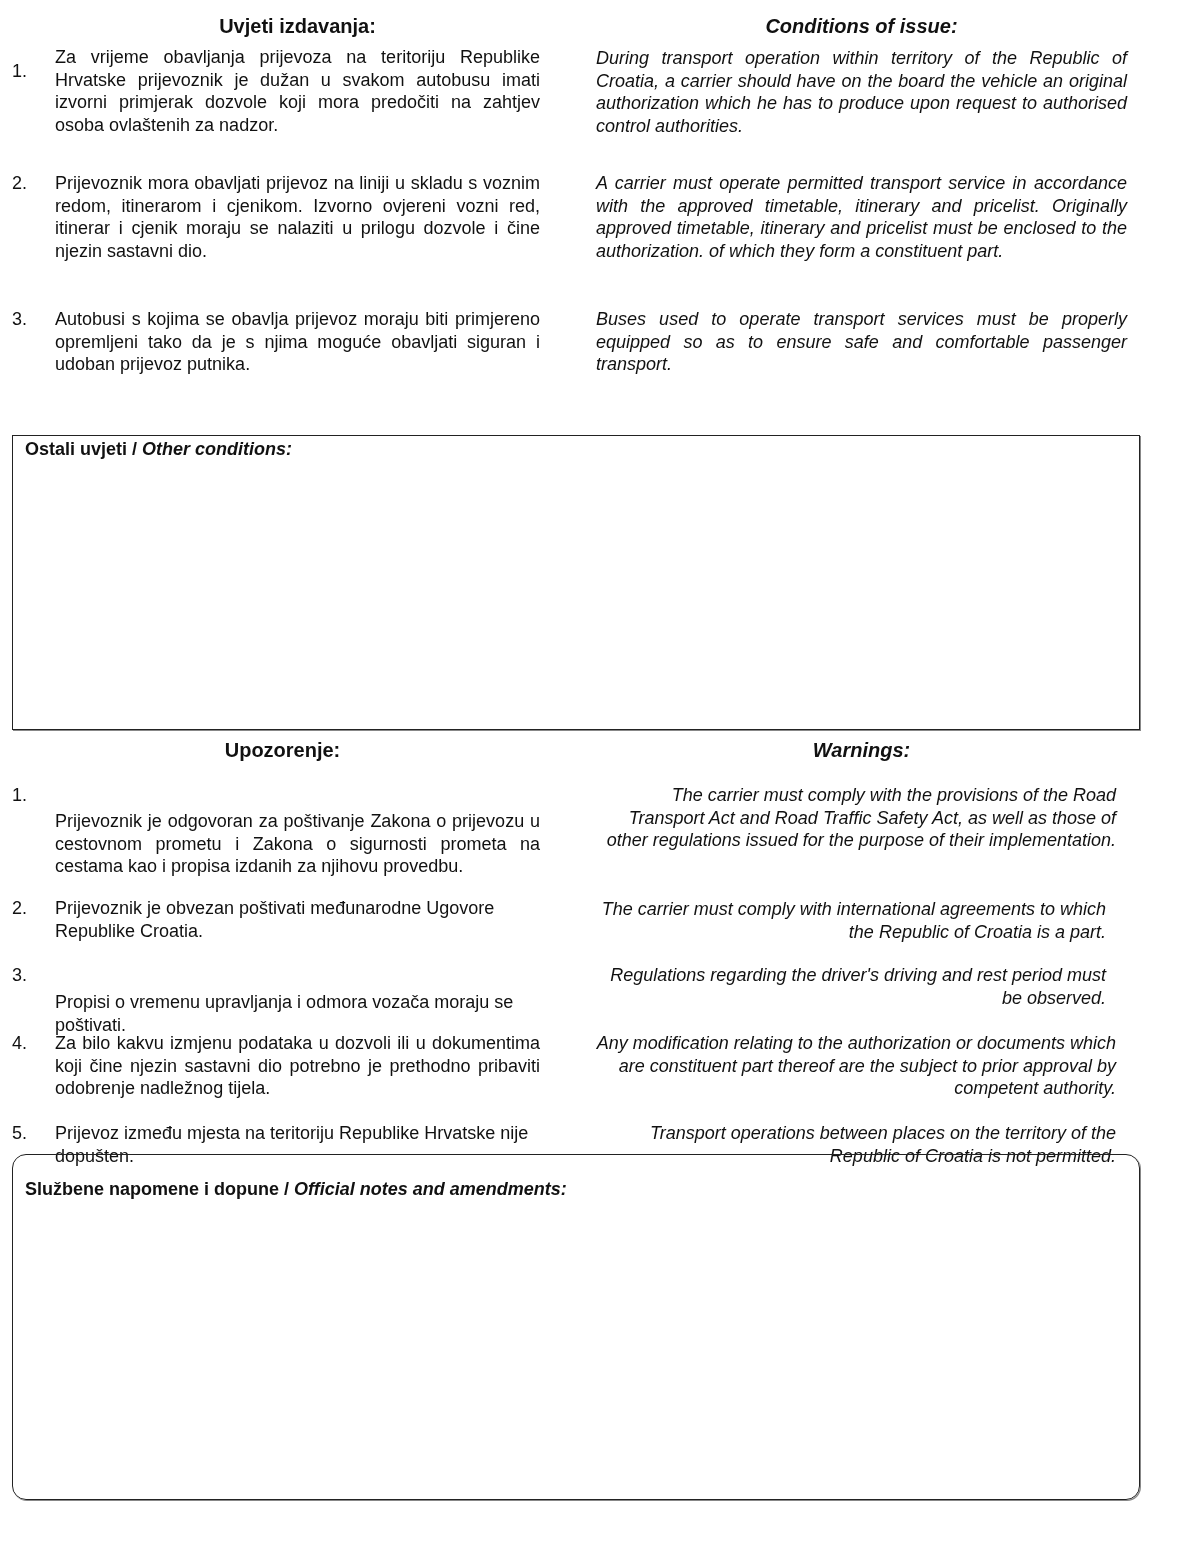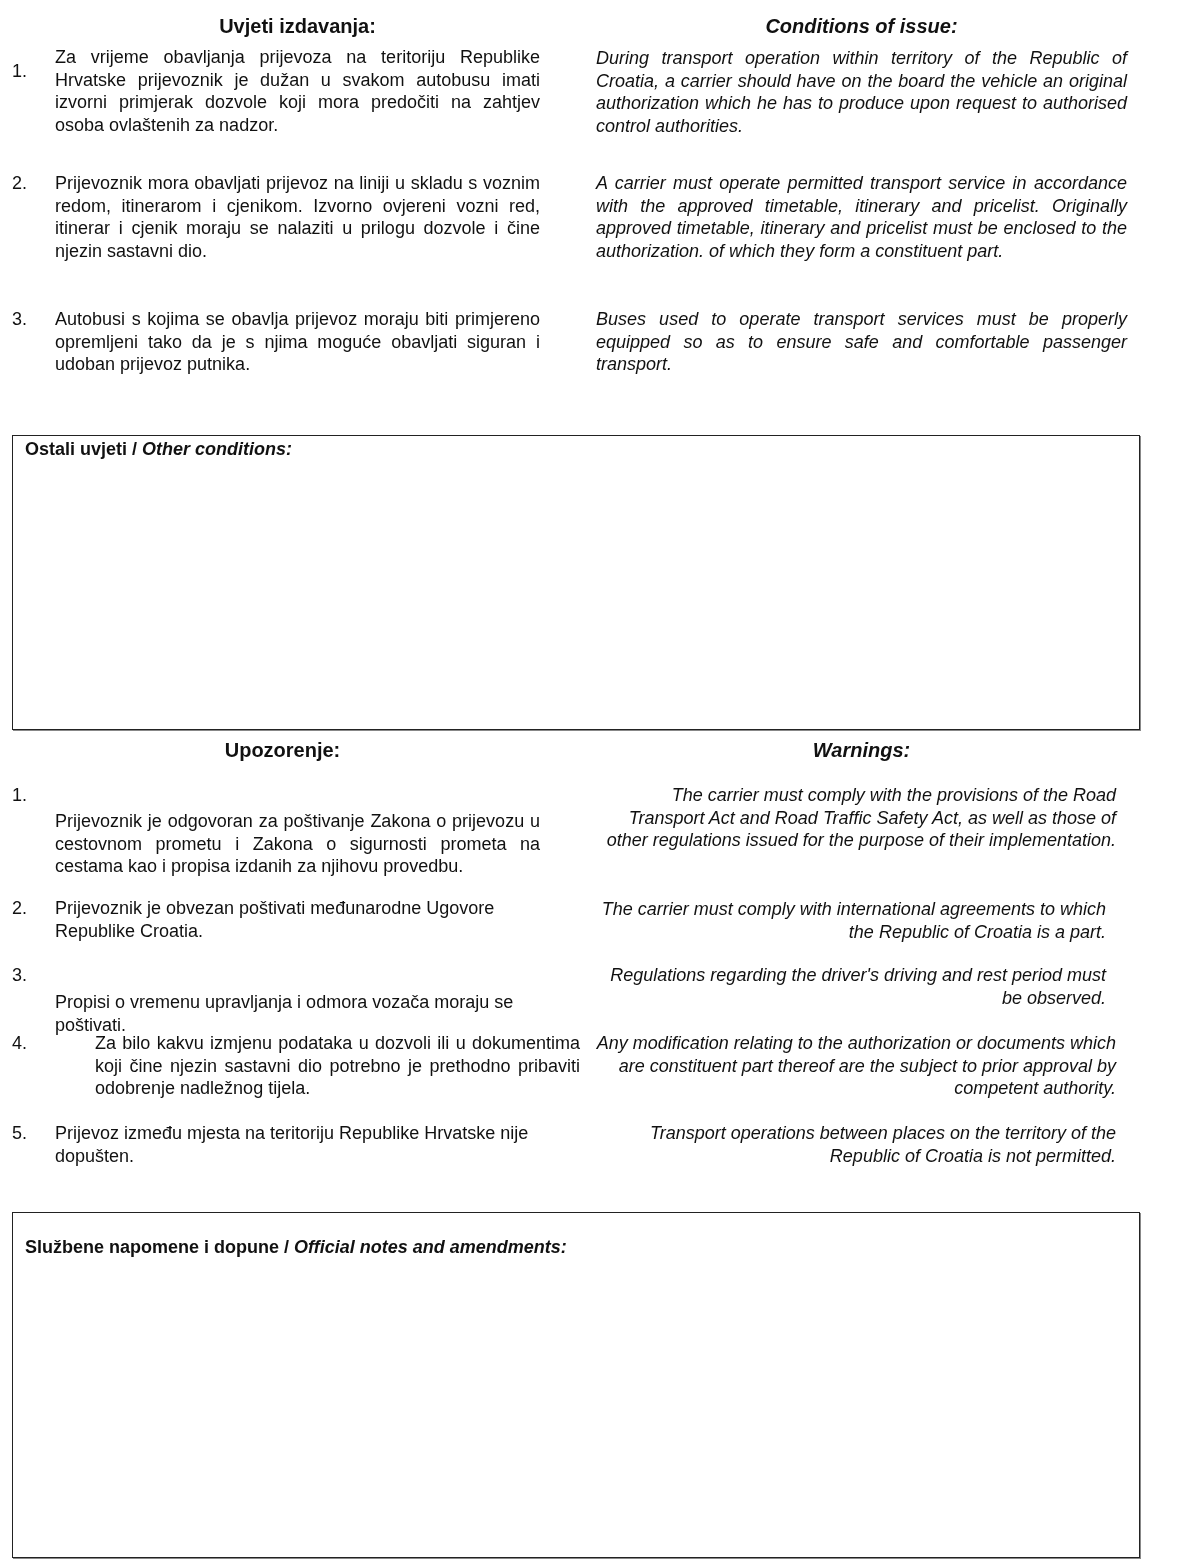--- a/index.html
+++ b/index.html
@@ -94,25 +94,25 @@
 
 <div class="num" style="top:897px;">2.</div>
 <div class="hr-text left" style="top:897px;">Prijevoznik je obvezan poštivati međunarodne Ugovore Republike Croatia.</div>
 <div class="en-text left" style="top:858px; width:510px;margin-top:40px;">The carrier must comply with international agreements to which the Republic of Croatia is a part.</div>
 
 <div class="num" style="top:964px;">3.</div>
 <div class="hr-text left" style="top:964px;margin-top:27px;">Propisi o vremenu upravljanja i odmora vozača moraju se poštivati.</div>
 <div class="en-text left" style="top:964px; width:510px;">Regulations regarding the driver's driving and rest period must be observed.</div>
 
 <div class="num" style="top:1032px;">4.</div>
-<div class="hr-text" style="top:1032px;margin-left:40px;">Za bilo kakvu izmjenu podataka u dozvoli ili u dokumentima koji čine njezin sastavni dio potrebno je prethodno pribaviti odobrenje nadležnog tijela.</div>
+<div class="hr-text" style="top:1032px;">Za bilo kakvu izmjenu podataka u dozvoli ili u dokumentima koji čine njezin sastavni dio potrebno je prethodno pribaviti odobrenje nadležnog tijela.</div>
 <div class="en-text left" style="top:1032px; width:520px;">Any modification relating to the authorization or documents which are constituent part thereof are the subject to prior approval by competent authority.</div>
 
 <div class="num" style="top:1122px;">5.</div>
 <div class="hr-text left" style="top:1122px;">Prijevoz između mjesta na teritoriju Republike Hrvatske nije dopušten.</div>
 <div class="en-text left" style="top:1122px; width:520px;">Transport operations between places on the territory of the Republic of Croatia is not permitted.</div>
 
-<div class="box" style="top:1212px; height:344px;">
+<div class="box" style="top:1154px; height:344px;border-radius:14px;">
   <div class="box-label" style="top:23px;">
     <span>Službene napomene i dopune / </span><span class="it">Official notes and amendments:</span>
   </div>
   <div></div>
 </div>
 
 </body></html>

